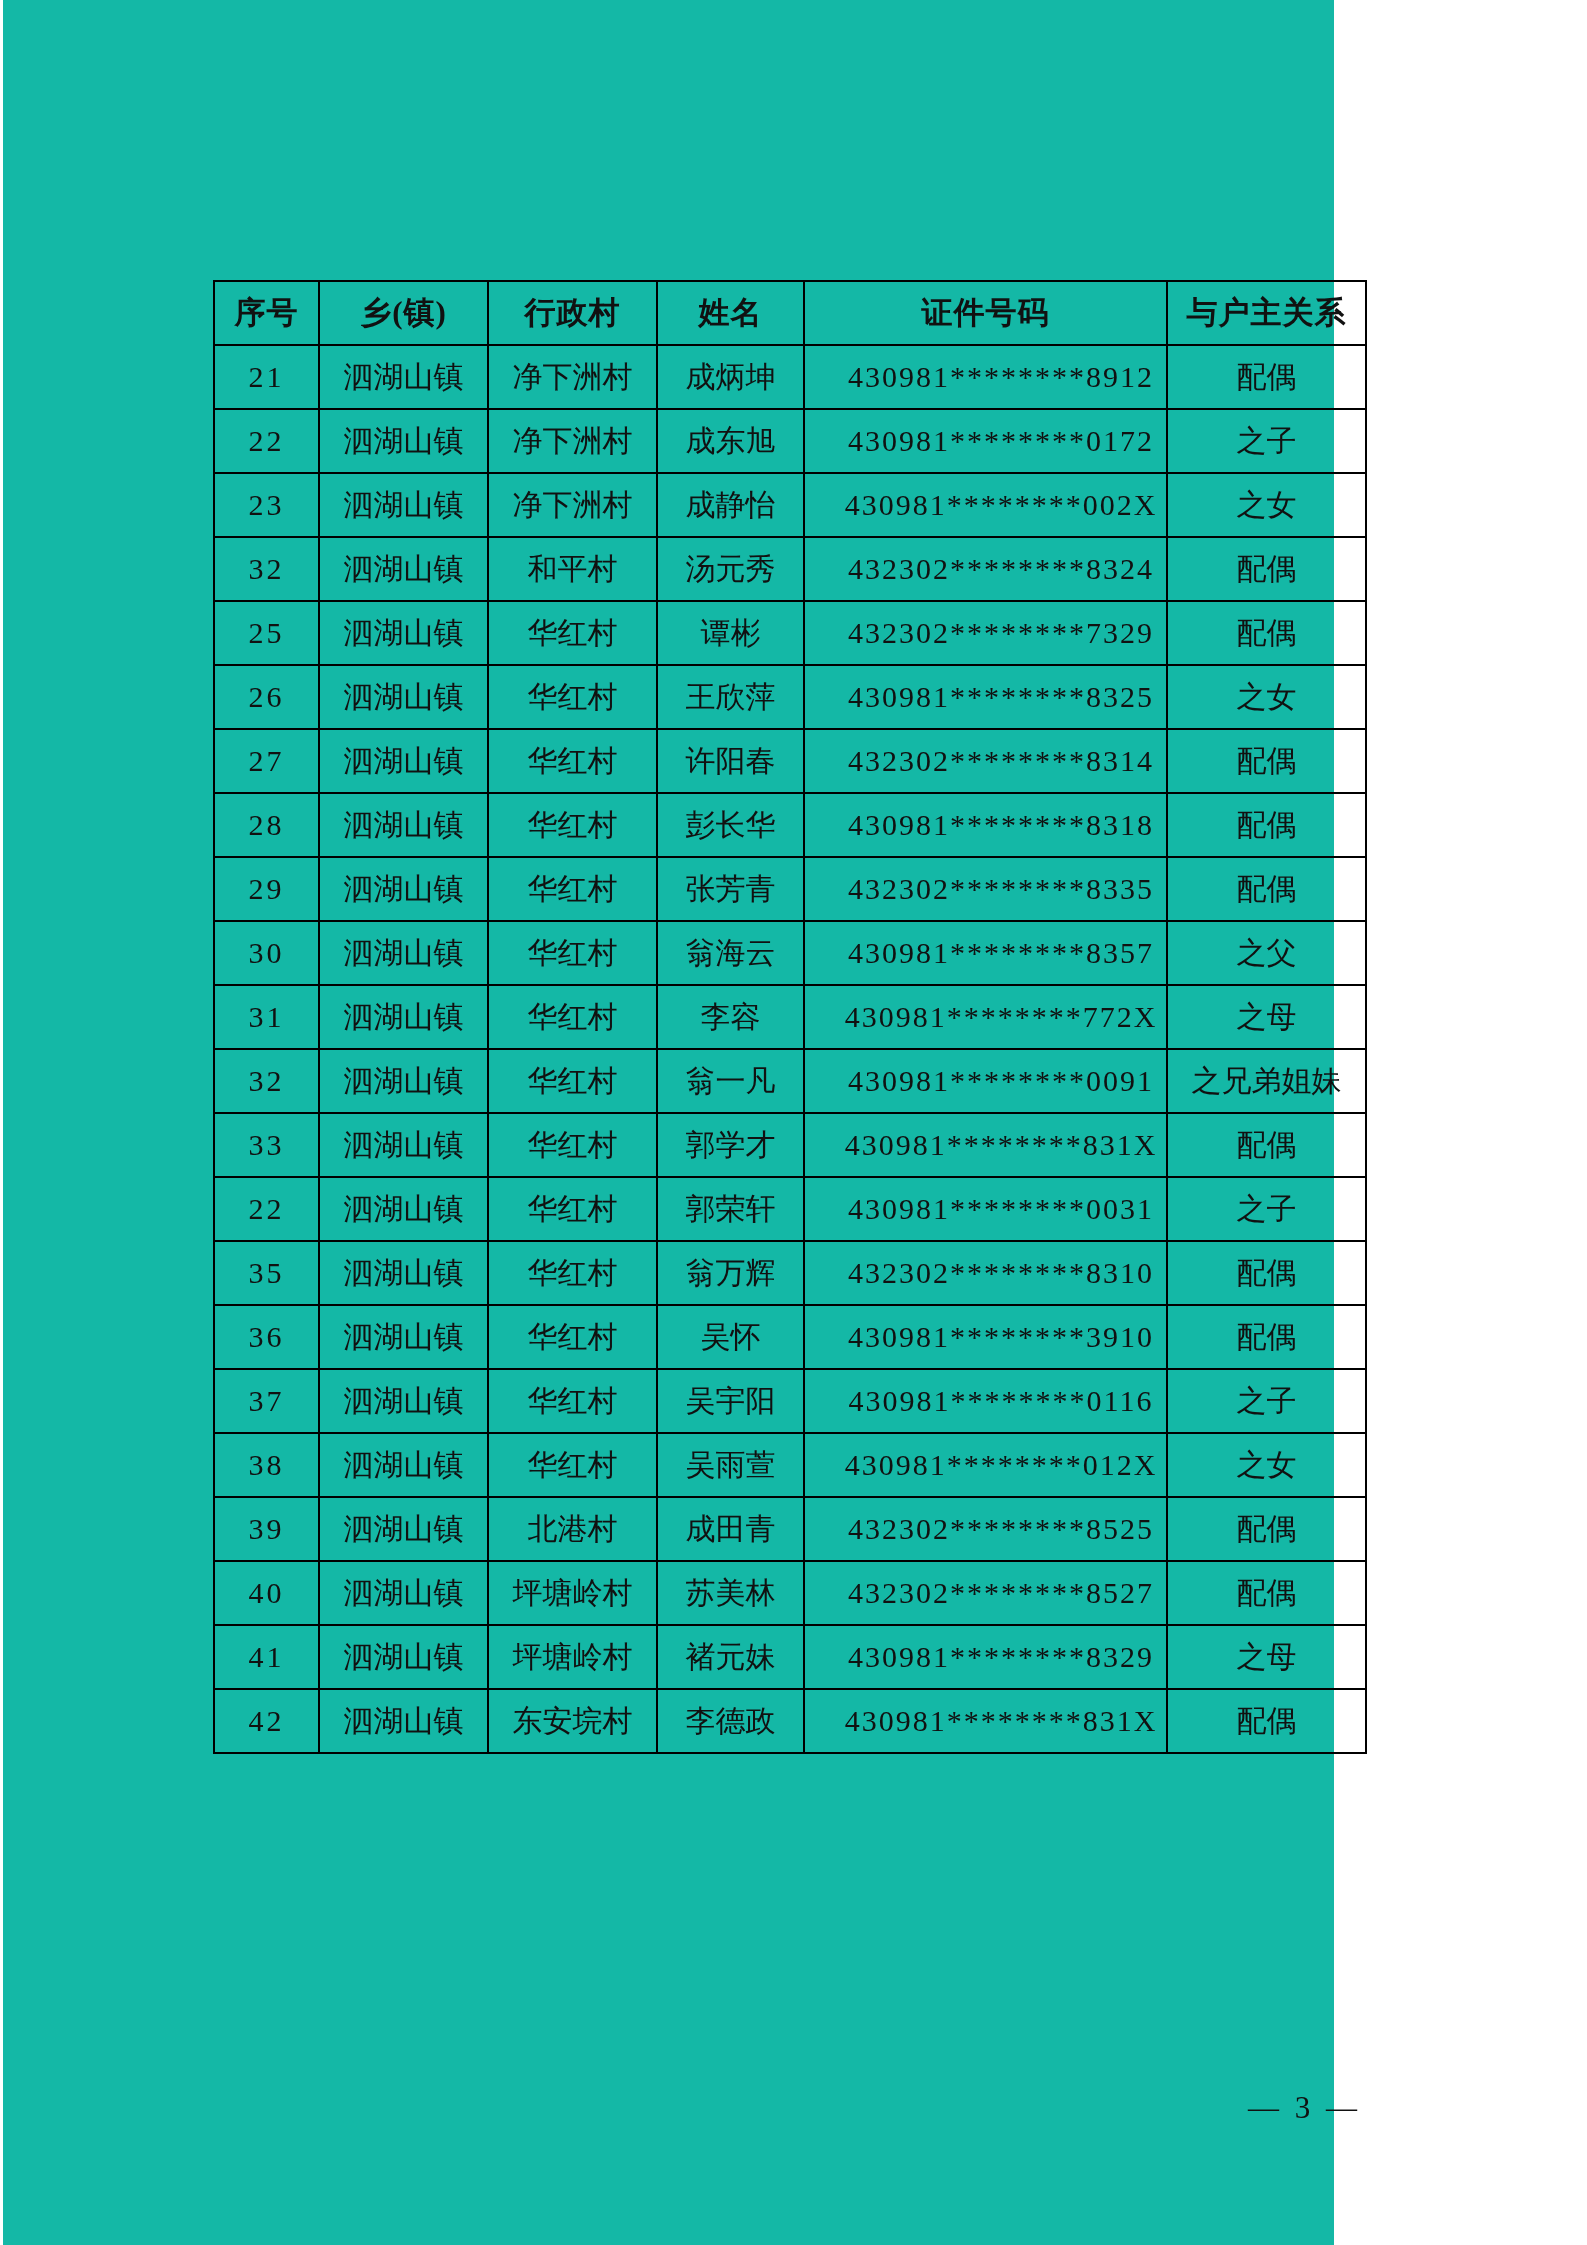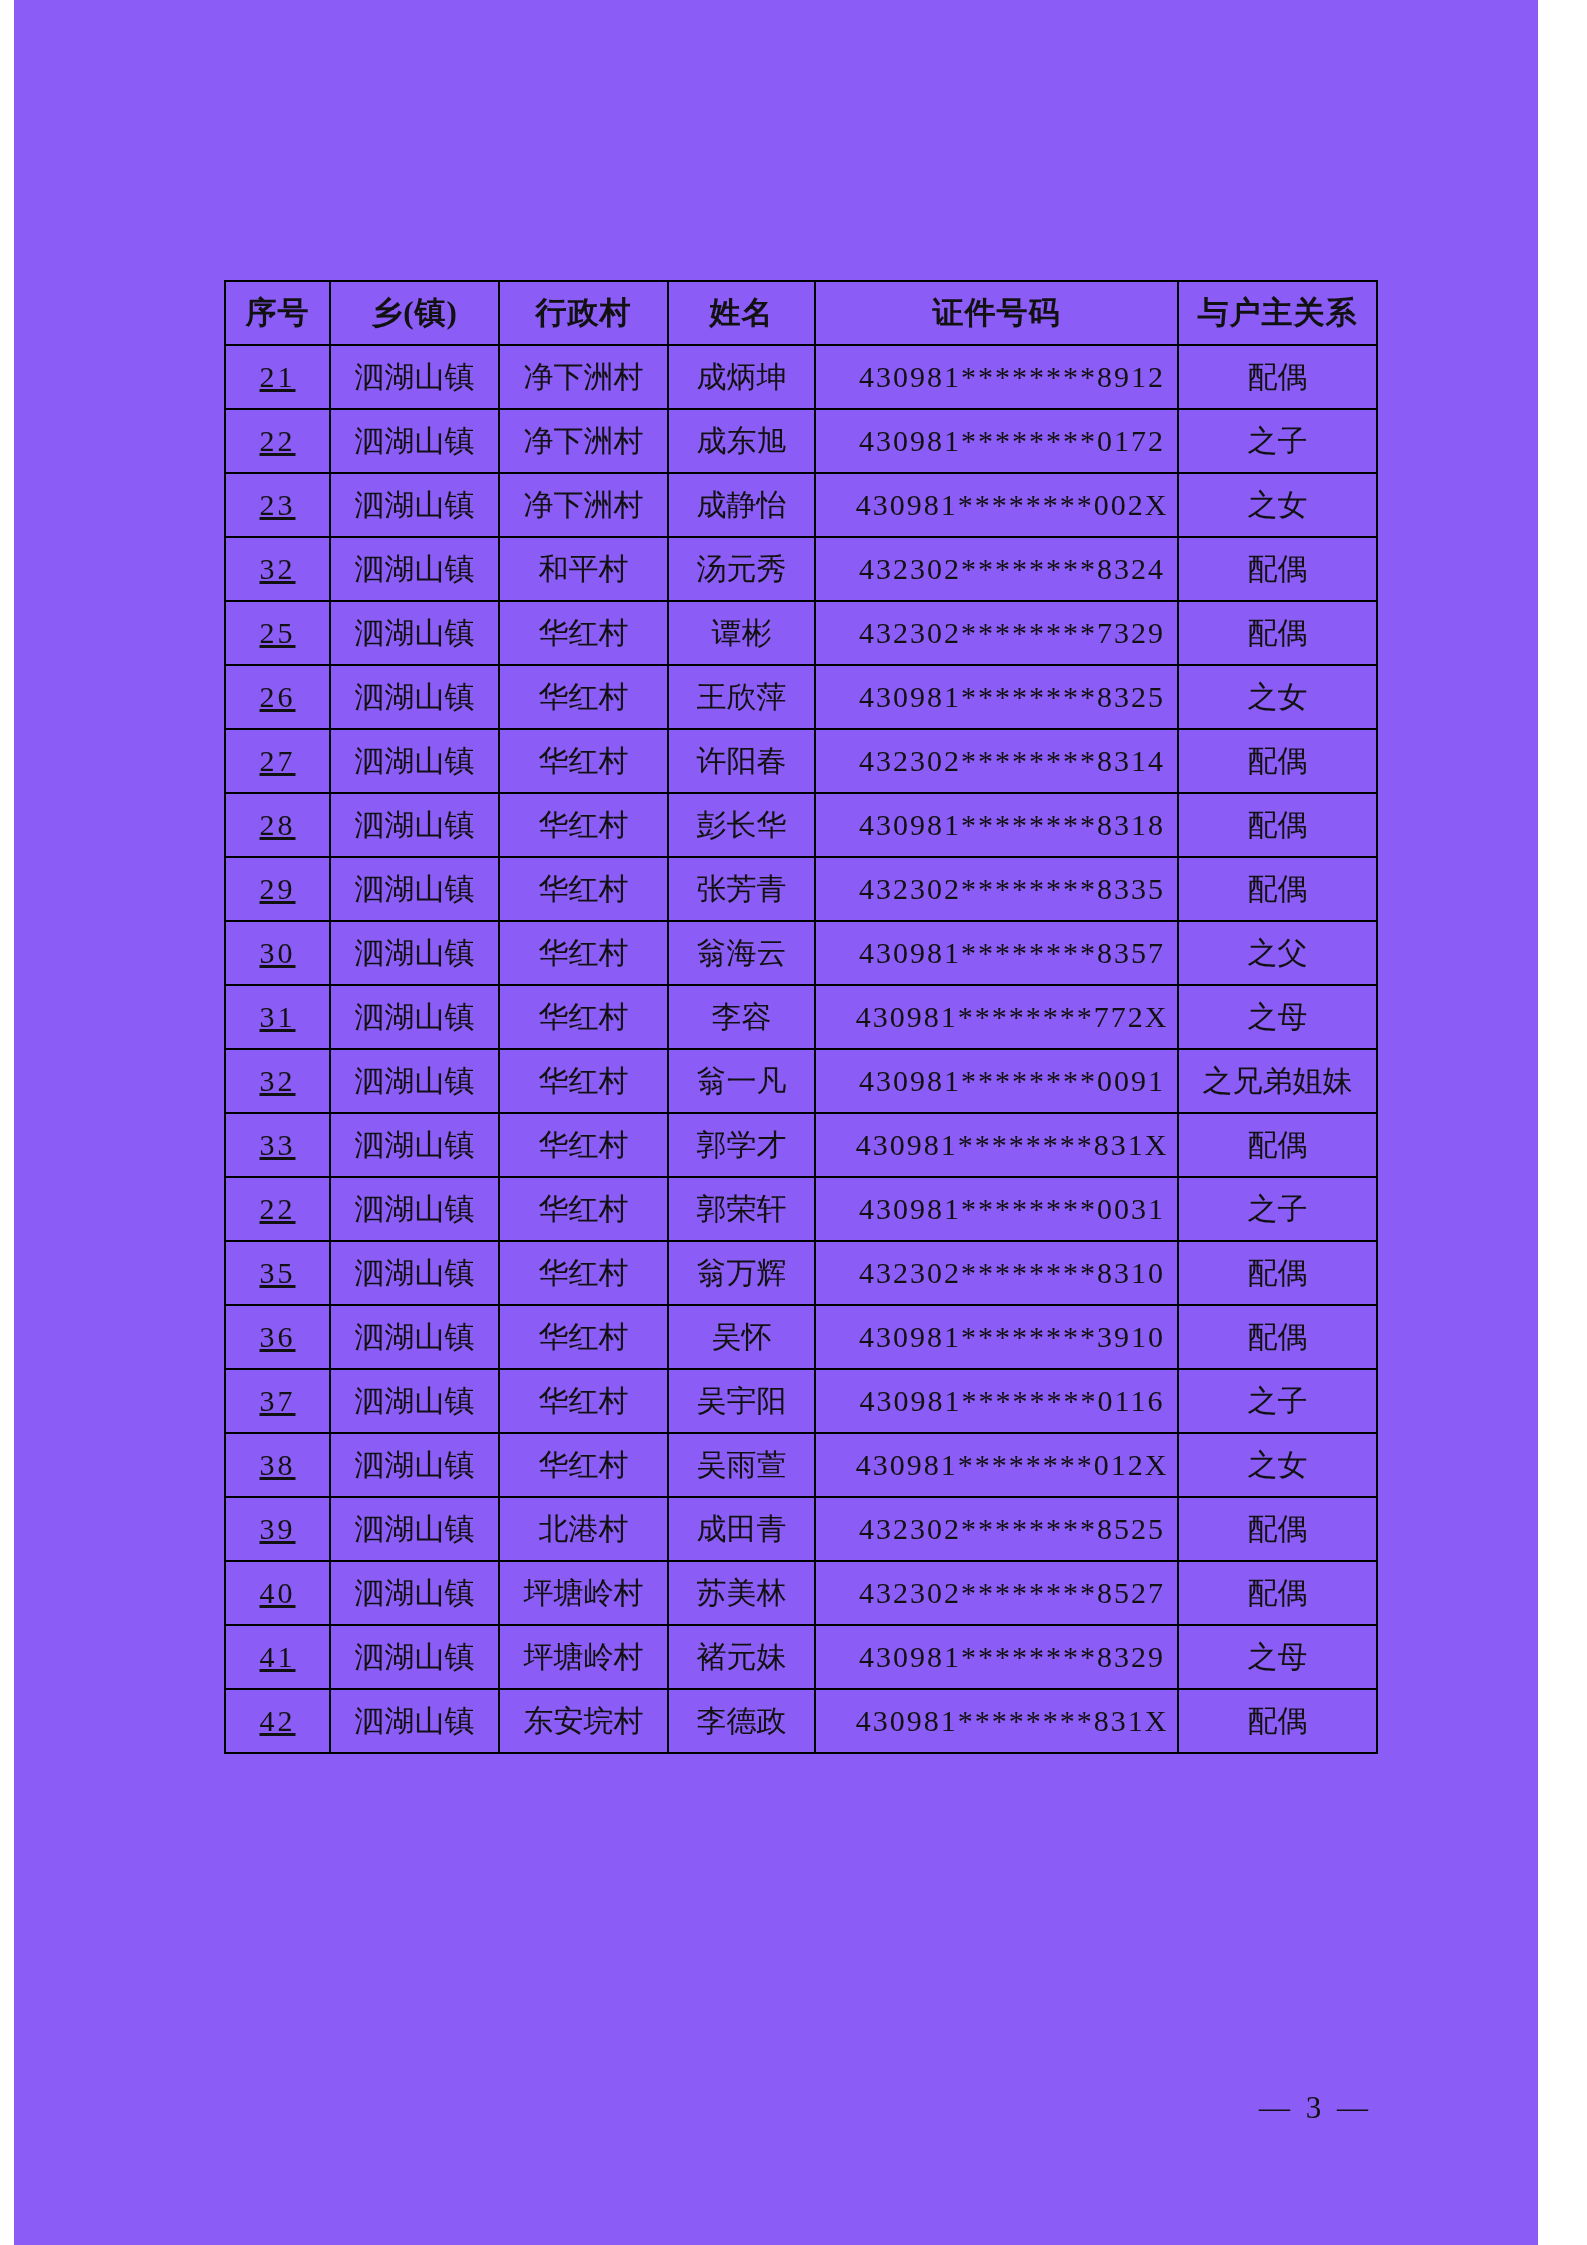--- a/index.html
+++ b/index.html
@@ -6,24 +6,24 @@
   html, body { background: #ffffff; }
   body {
     width: 1587px;
     height: 2245px;
     position: relative;
     font-family: "Liberation Serif", "DejaVu Serif", serif;
     color: #111111;
   }
   .doc-page {
     position: absolute;
-    left: 14px; top: 0;
-    width: 1524px;
+    left: 3px; top: 0;
+    width: 1331px;
     height: 2245px;
-    background: #8b5cf6;
+    background: #14b8a6;
   }
   table.roster {
     position: absolute;
     left: 210px;
     top: 280px;
     width: 1152px;
     border-collapse: collapse;
     table-layout: fixed;
   }
   table.roster th,
@@ -38,21 +38,21 @@
   table.roster th {
     font-weight: 700;
     font-size: 31px;
     font-family: "Liberation Serif", "DejaVu Serif", serif;
     letter-spacing: 1px;
   }
   table.roster td {
     font-size: 30px;
   }
   
-  table.roster td:nth-child(1) { letter-spacing: 3px; text-decoration: underline; }
+  table.roster td:nth-child(1) { letter-spacing: 3px; }
   
   table.roster td:nth-child(5) { letter-spacing: 2px; padding-left: 31px; }
   .page-number {
     position: absolute;
     left: 1245px;
     top: 2090px;
     width: 160px;
     font-size: 31px;
     letter-spacing: 4px;
     text-align: left;

